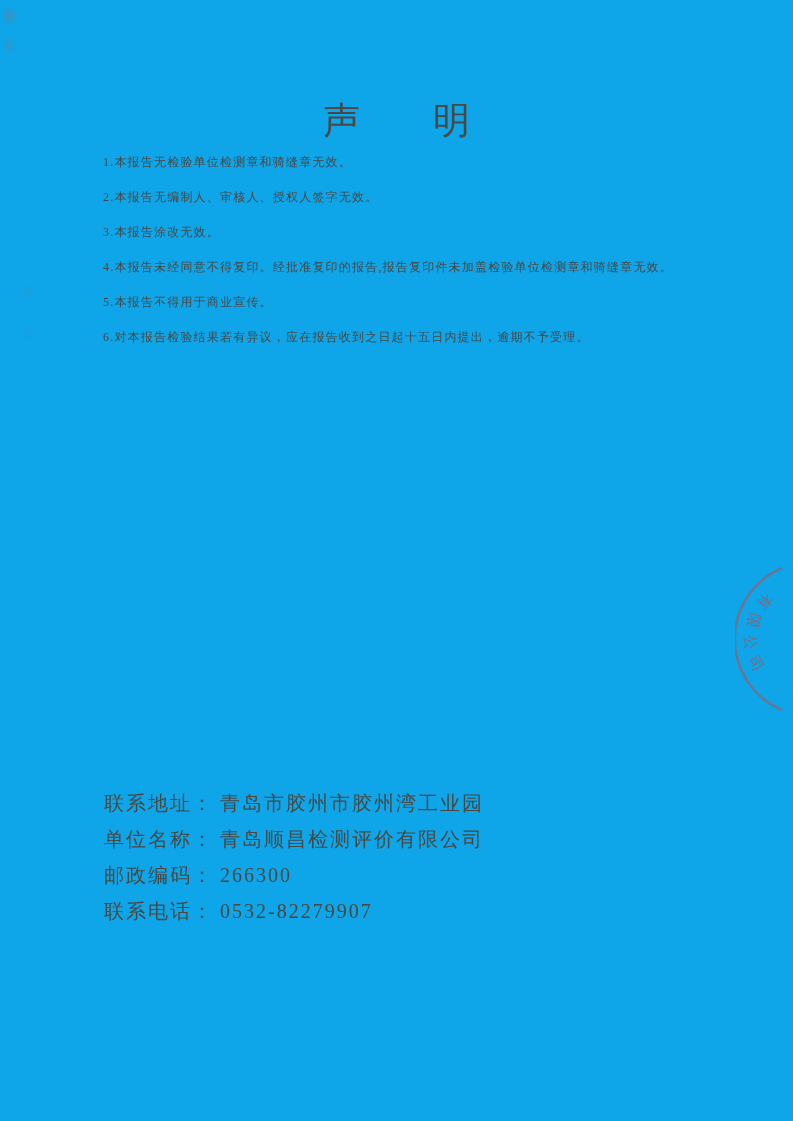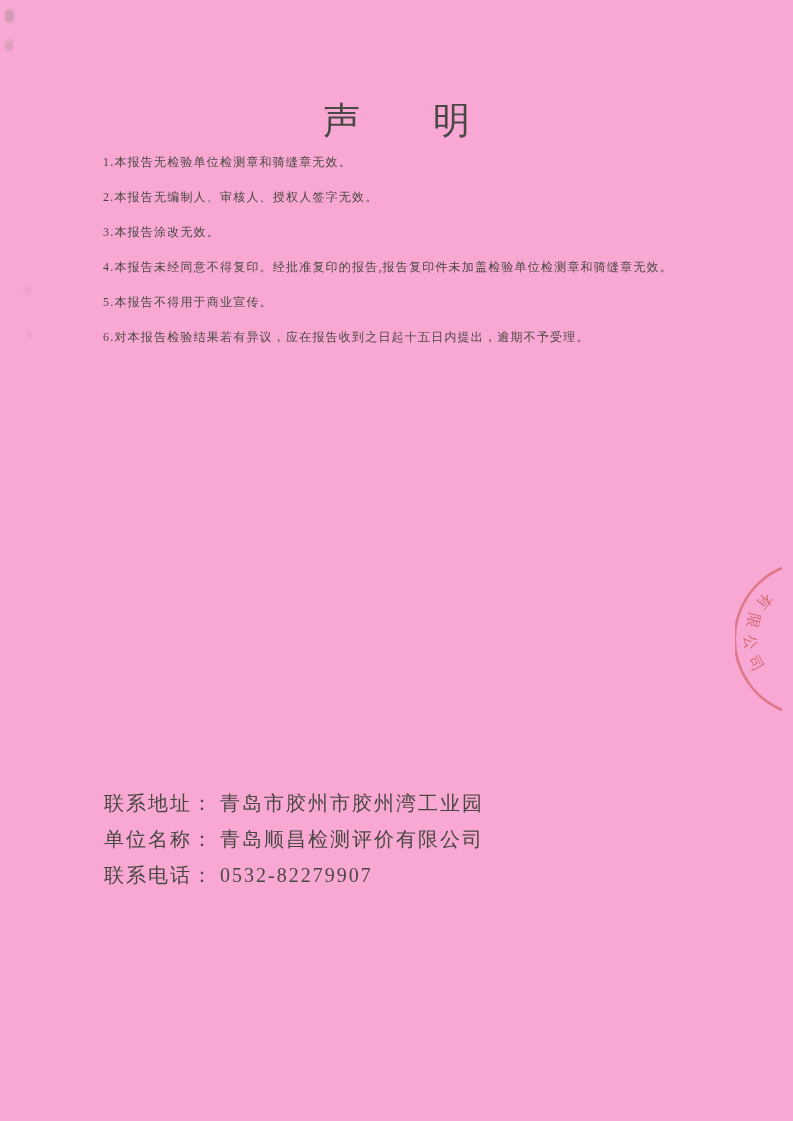--- a/index.html
+++ b/index.html
@@ -10,21 +10,21 @@
     width: 793px;
     height: 1121px;
     position: relative;
     background: #ffffff;
     overflow: hidden;
     font-family: "Liberation Serif", "DejaVu Serif", serif;
   }
   .page {
     position: absolute;
     inset: 0;
-    background: #f9a8d4;
+    background: #0ea5e9;
   }
   
   .doc-title {
     position: absolute;
     top: 96px;
     left: 0;
     width: 100%;
     text-align: center;
     font-size: 37px;
     letter-spacing: 18px;
@@ -112,20 +112,23 @@
   </div>
 
   <div class="contact">
     <div class="row">
       <span class="label">联系地址：</span><span class="value">青岛市胶州市胶州湾工业园</span>
     </div>
     <div class="row">
       <span class="label">单位名称：</span><span class="value">青岛顺昌检测评价有限公司</span>
     </div>
     <div class="row">
+      <span class="label">邮政编码：</span><span class="value">266300</span>
+    </div>
+    <div class="row">
       <span class="label">联系电话：</span><span class="value">0532-82279907</span>
     </div>
   </div>
 
   <svg class="seal" viewBox="0 0 58 152" xmlns="http://www.w3.org/2000/svg">
     <defs>
       <path id="sealTextArc" d="M 44 22 A 62 62 0 0 0 44 132" fill="none"></path>
     </defs>
 
     <path d="M 47 6 A 77 77 0 0 0 47 148" fill="none" stroke="#c2453c" stroke-width="2.6" opacity="0.62"></path>

